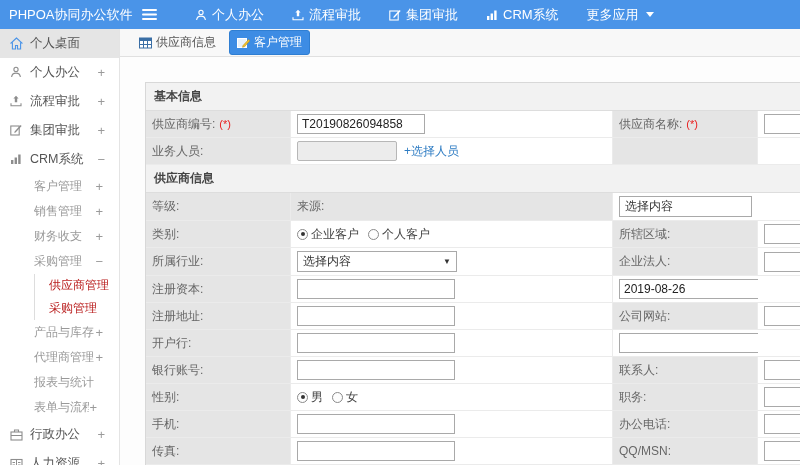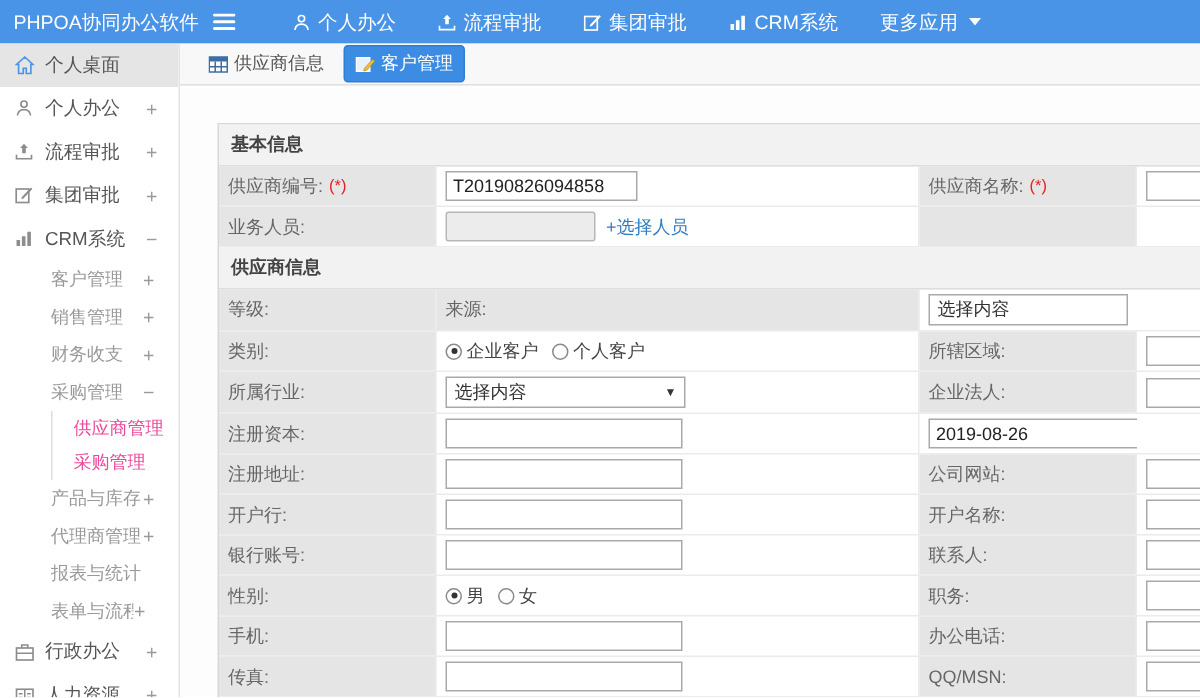--- a/index.html
+++ b/index.html
@@ -23,21 +23,21 @@
   .side-item { display:flex; align-items:center; cursor:pointer; color:#555; }
   .side-item .icn { width:13px; height:13px; margin-right:7px; color:#8d8d8d; display:inline-flex; }
   .side-item .icn svg { display:block; }
   .side-item .lbl { flex:1; white-space:nowrap; overflow:hidden; }
   .side-item .exp { color:#9a9a9a; font-size:13px; padding-right:2px; }
   .lv1 { padding:6px 12px 6px 10px; font-size:12.5px; }
   .lv1.active { background:#e5e5e5; }
   .lv1.active .icn { color:#4a94e8; }
   .lv2 { padding:4px 14px 4px 34px; font-size:12px; color:#999; }
   .lv3-group { margin-left:34px; border-left:1px solid #ddd; }
-  .lv3 { padding:3px 10px 3px 14px; font-size:12px; color:#ec4899;justify-content:flex-end; }
+  .lv3 { padding:3px 10px 3px 14px; font-size:12px; color:#b91c1c;justify-content:flex-end; }
 
   .content { flex:1; display:flex; flex-direction:column; background:#fdfdfd; overflow:hidden;gap:14px; }
   .tabbar { height:28px; flex:0 0 28px; background:#f8f8f8; border-bottom:1px solid #e0e0e0; display:flex; align-items:center; padding-left:12px; gap:6px; }
   .tab { display:flex; align-items:center; gap:4px; padding:3px 7px; cursor:pointer; color:#555; border-radius:3px; white-space:nowrap; }
   .tab .icn svg { display:block; }
   .tab.active { background:#3d8ce4; color:#fff; border:1px solid #2f7ed2; }
 
   
   .form-wrap { padding:11px 0 0 25px; overflow:hidden; }
   .form-box { width:1005px; border:1px solid #d8d8d8; background:#fff; }
@@ -373,23 +373,20 @@
                 <input class="fi" type="text" style="width: 158px;">
               </div>
             </div>
             <div class="frow">
               <div class="cell lab">
                 <span>开户行:</span>
               </div>
               <div class="cell">
                 <input class="fi" type="text" style="width: 158px;">
               </div>
-              <div class="cell lab">
-                <span>开户名称:</span>
-              </div>
               <div class="cell">
                 <input class="fi" type="text" style="width: 158px;">
               </div>
             </div>
             <div class="frow">
               <div class="cell lab">
                 <span>银行账号:</span>
               </div>
               <div class="cell">
                 <input class="fi" type="text" style="width: 158px;">

